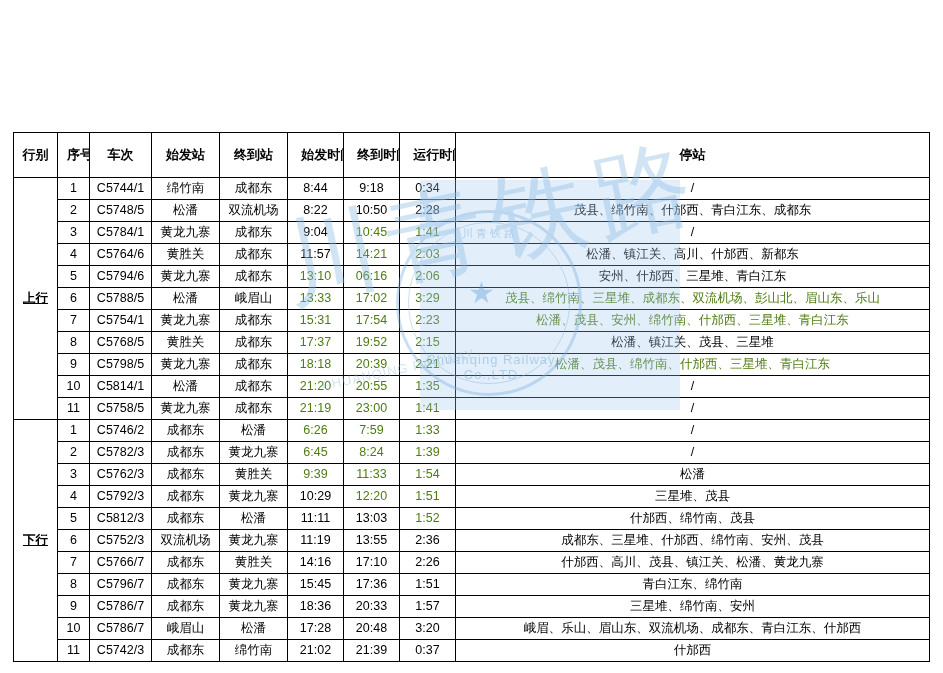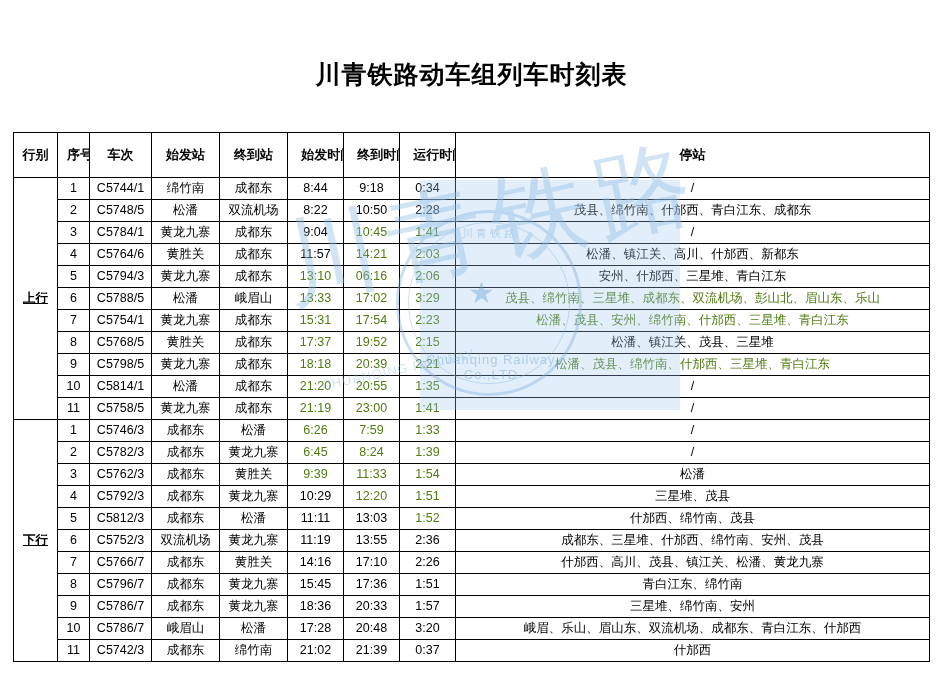--- a/index.html
+++ b/index.html
@@ -157,21 +157,20 @@
     z-index: 4;
     pointer-events: none;
     background: rgba(160, 200, 238, 0.30);
   }
 </style>
 </head>
 <body>
 
 <div class="page">
 
-  <div class="title">川青铁路动车组列车时刻表</div>
 
   <div class="watermark">
     <div class="wm-big">川青铁路</div>
     <div class="wm-sub">CHUANQING RAILWAY</div>
     <div class="wm-circle"></div>
     <div class="wm-circle-inner"></div>
     <div class="wm-star">★</div>
     <div class="wm-text-top">川青铁路</div>
     <div class="wm-text-bottom">Chuanqing Railway Co.,LTD</div>
   </div>
@@ -242,21 +241,21 @@
           <td>C5764/6</td>
           <td>黄胜关</td>
           <td>成都东</td>
           <td>11:57</td>
           <td class="hl">14:21</td>
           <td class="hl">2:03</td>
           <td>松潘、镇江关、高川、什邡西、新都东</td>
         </tr>
         <tr>
           <td>5</td>
-          <td>C5794/3</td>
+          <td>C5794/6</td>
           <td>黄龙九寨</td>
           <td>成都东</td>
           <td class="hl">13:10</td>
           <td class="hl">06:16</td>
           <td class="hl">2:06</td>
           <td>安州、什邡西、三星堆、青白江东</td>
         </tr>
         <tr>
           <td>6</td>
           <td>C5788/5</td>
@@ -314,21 +313,21 @@
           <td>成都东</td>
           <td class="hl">21:19</td>
           <td class="hl">23:00</td>
           <td class="hl">1:41</td>
           <td>/</td>
         </tr>
 
         <tr>
           <td class="dir-cell" rowspan="11">下行</td>
           <td>1</td>
-          <td>C5746/3</td>
+          <td>C5746/2</td>
           <td>成都东</td>
           <td>松潘</td>
           <td class="hl">6:26</td>
           <td class="hl">7:59</td>
           <td class="hl">1:33</td>
           <td>/</td>
         </tr>
         <tr>
           <td>2</td>
           <td>C5782/3</td>

